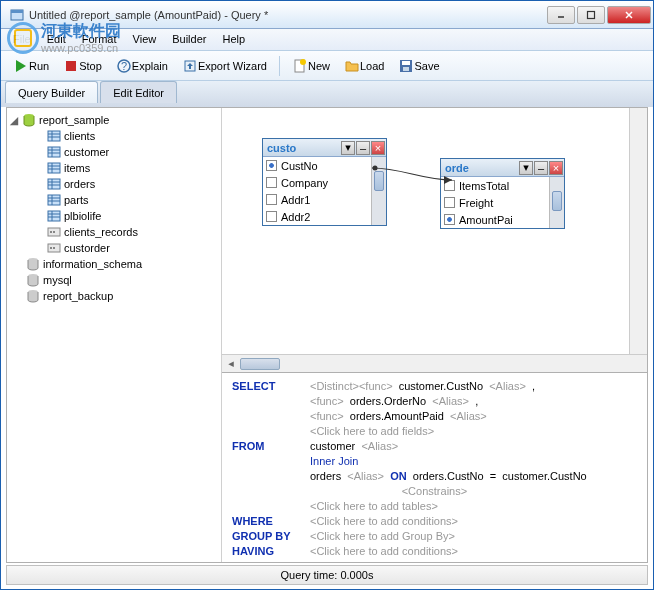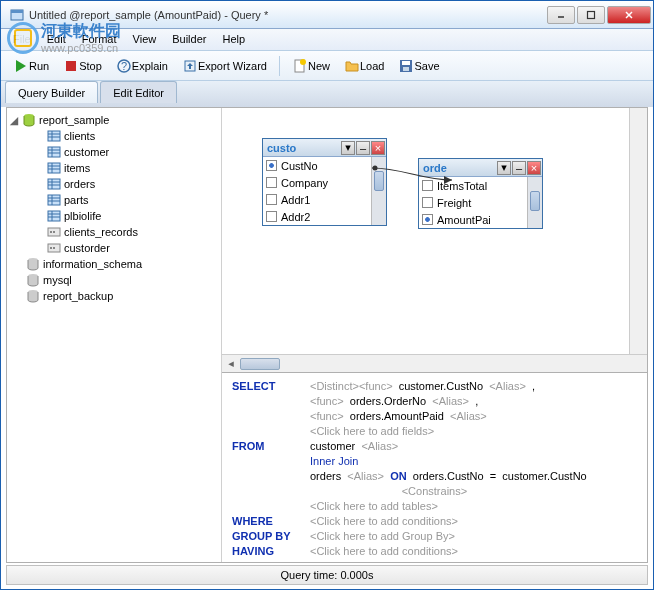--- a/index.html
+++ b/index.html
@@ -320,21 +320,21 @@
               <span>Addr1</span>
             </div>
             <div class="tb-row">
               <span class="tb-chk "></span>
               <span>Addr2</span>
             </div>
     <div class="tb-scroll">
               <div class="thumb"></div>
             </div>
   </div>
-          <div class="table-box" style="left:196px;top:50px">
+          <div class="table-box" style="left:218px;top:50px">
     <div class="tb-header">
       <span class="tb-name">orde</span>
       <span class="tb-btn">▾</span>
       <span class="tb-btn">–</span>
       <span class="tb-btn" style="background:linear-gradient(#f88,#c44);color:#fff">×</span>
     </div>
     <div class="tb-row">
               <span class="tb-chk "></span>
               <span>ItemsTotal</span>
             </div>

